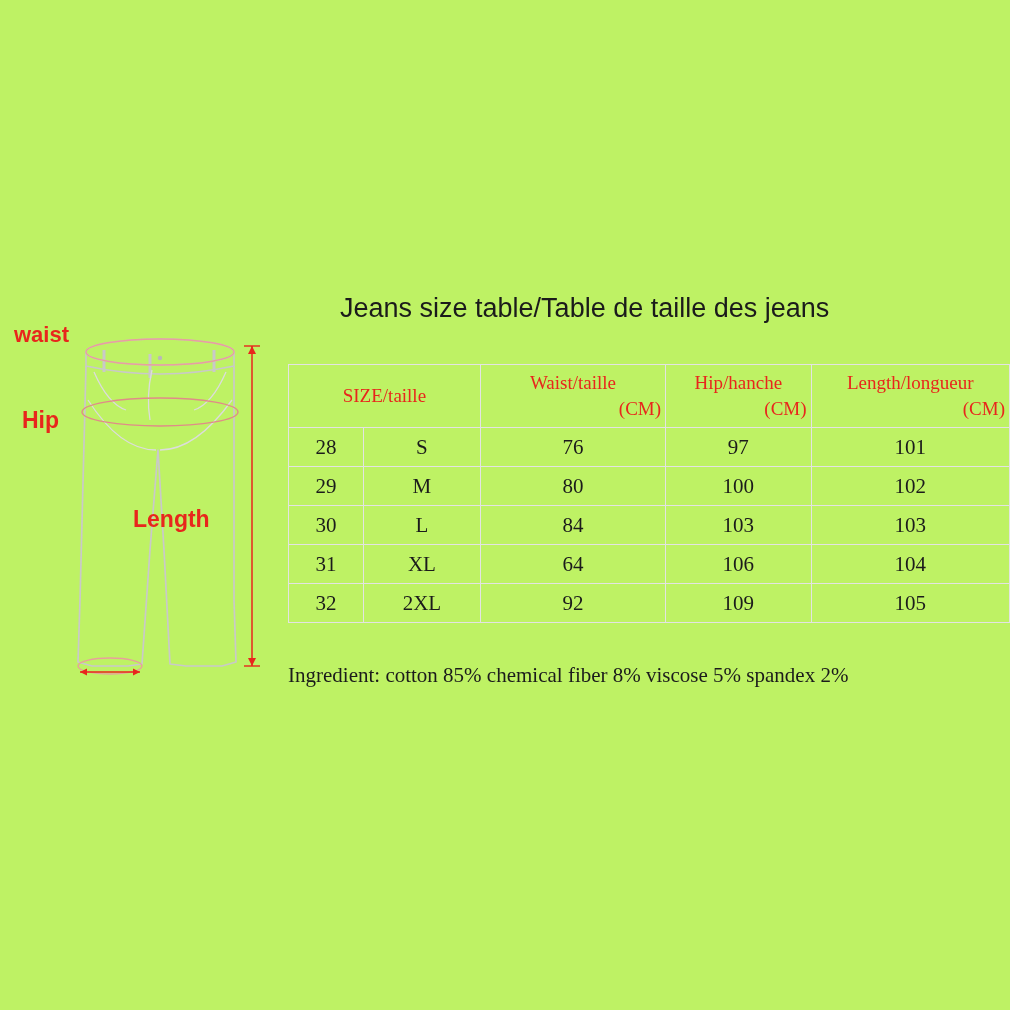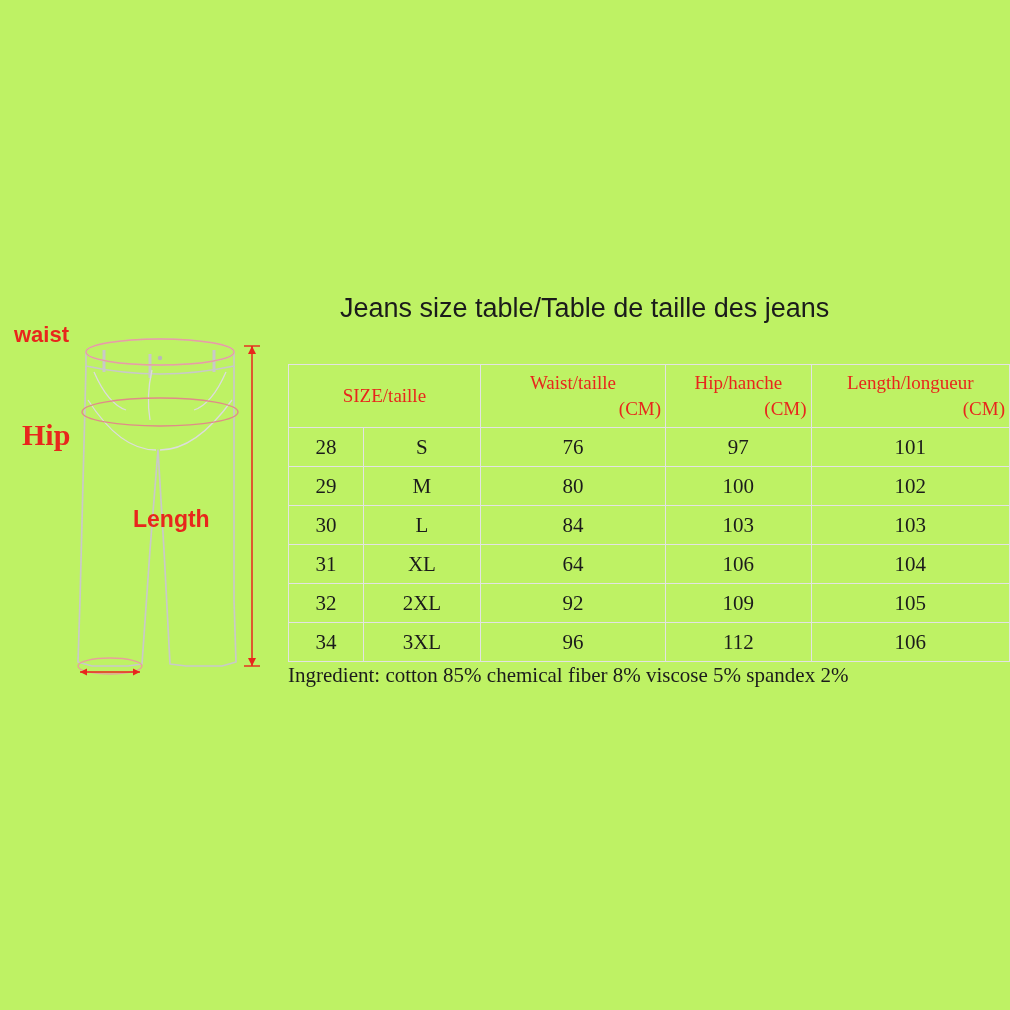--- a/index.html
+++ b/index.html
@@ -52,23 +52,22 @@
     font-family: "Liberation Sans", sans-serif;
     white-space: nowrap;
   }
   #label-waist {
     left: 14px;
     top: 322px;
     font-size: 22px;
   }
   #label-hip {
     left: 22px;
-    top: 418px;
-    font-size: 30px;
-    font-family: Liberation Serif, serif;
+    top: 407px;
+    font-size: 23px;
   }
   #label-length {
     left: 133px;
     top: 506px;
     font-size: 23px;
   }
 
   
   #table-wrap {
     position: absolute;
@@ -221,26 +220,19 @@
           <td class="col-hip">106</td>
           <td class="col-length">104</td>
         </tr>
         <tr>
           <td class="col-size-num">32</td>
           <td class="col-size-alpha">2XL</td>
           <td class="col-waist">92</td>
           <td class="col-hip">109</td>
           <td class="col-length">105</td>
         </tr>
-        <tr>
-          <td class="col-size-num">34</td>
-          <td class="col-size-alpha">3XL</td>
-          <td class="col-waist">96</td>
-          <td class="col-hip">112</td>
-          <td class="col-length">106</td>
-        </tr>
       </tbody>
     </table>
   </div>
 
   <div id="ingredient">Ingredient: cotton 85% chemical fiber 8% viscose 5% spandex 2%</div>
 
 </div>
 
 </body></html>

